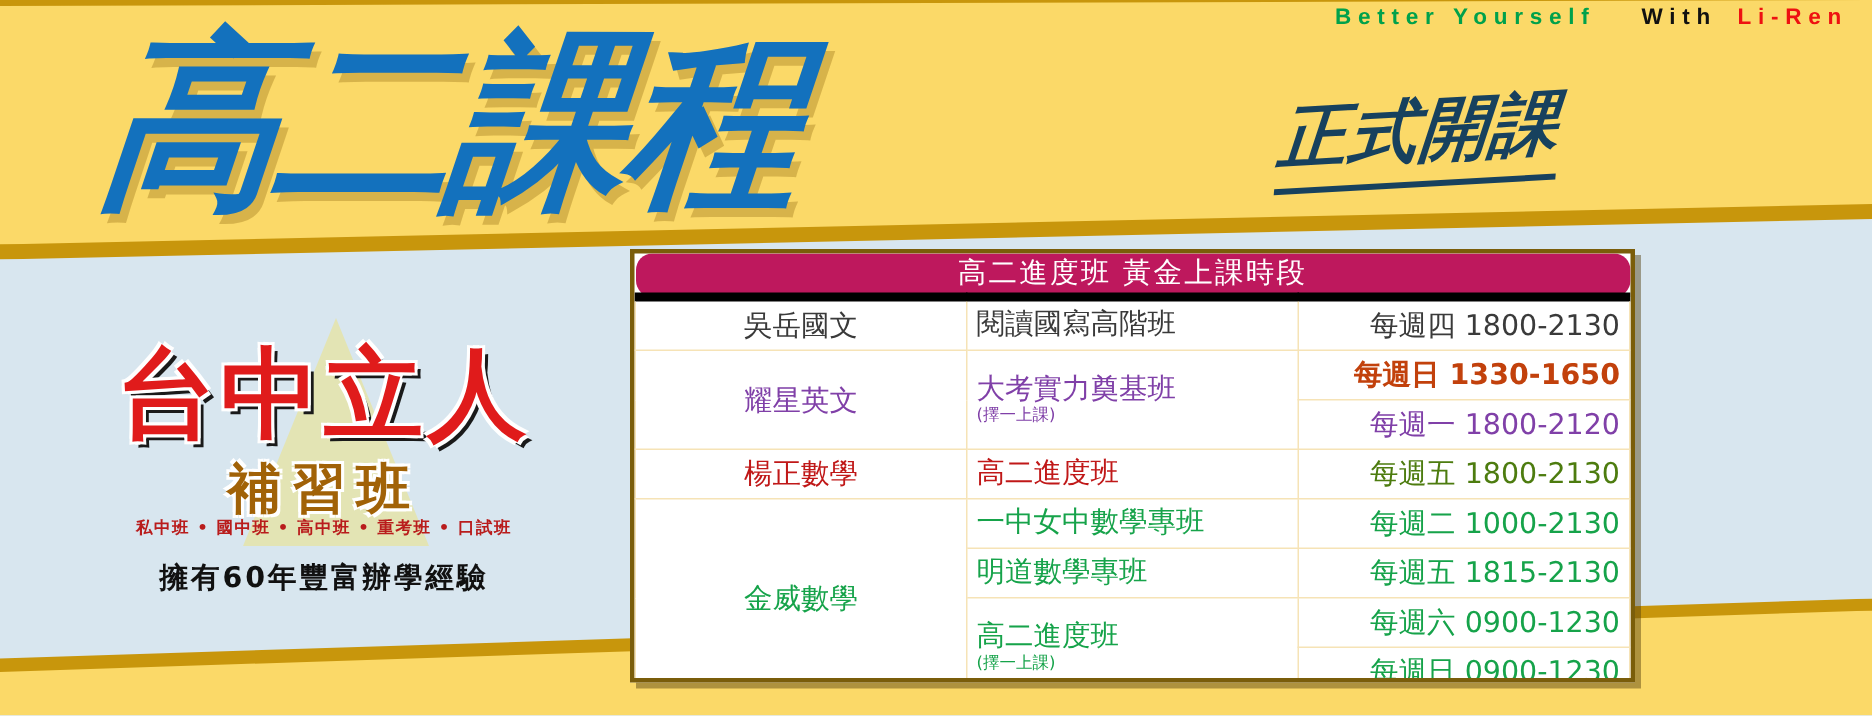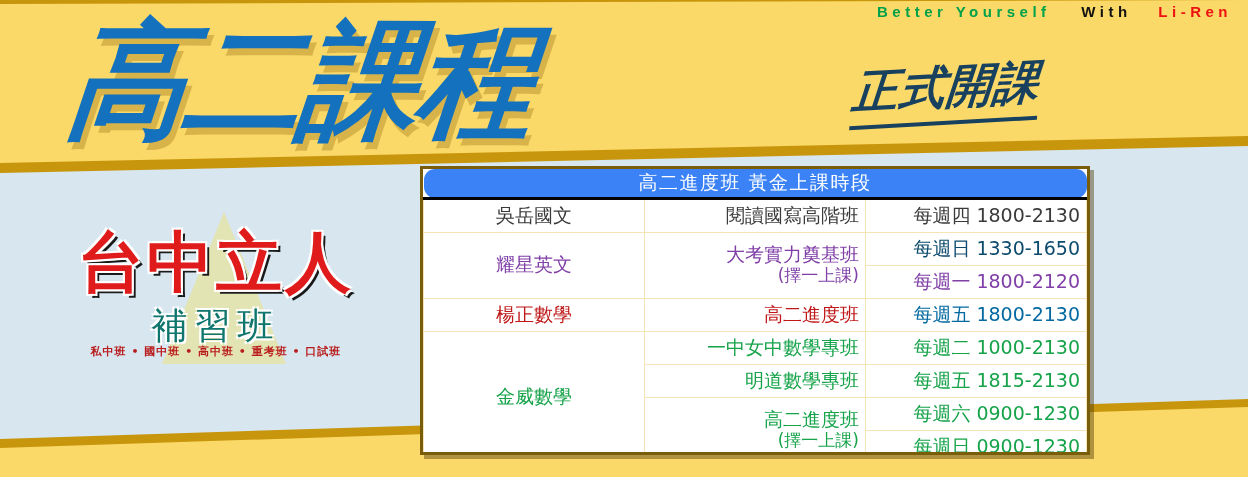--- a/index.html
+++ b/index.html
@@ -47,21 +47,21 @@
     position: absolute; right: 16px; top: 3px;
     z-index: 6;
     font-size: 15px; font-weight: bold;
     letter-spacing: 4.5px;
     white-space: nowrap;
     font-family: "Liberation Sans", sans-serif;
   }
   .tagline span { display: inline-block; }
   .tl-green { color: #00a14b; }
   .tl-black { color: #111111; margin-left: 22px; }
-  .tl-red   { color: #ee1111; margin-left: 18px; }
+  .tl-red   { color: #ee1111; margin-left: 5px; }
 
   
   .headline {
     position: absolute; left: 76px; top: 16px;
     z-index: 6;
     font-family: "DejaVu Serif", "Liberation Serif", serif;
     font-weight: bold;
     font-style: italic;
     font-size: 118px;
     line-height: 1.02;
@@ -115,24 +115,24 @@
     text-shadow:
       -2px -2px 0 #fff,  2px -2px 0 #fff,
       -2px  2px 0 #fff,  2px  2px 0 #fff,
        4px  4px 0 #1a1a1a;
   }
   .logo-sub {
     position: absolute; left: 0; top: 90px;
     width: 344px;
     text-align: center;
     font-family: "DejaVu Sans", "Liberation Sans", sans-serif;
-    font-weight: normal;
+    font-weight: bold;
     font-size: 36px;
     letter-spacing: 7px;
-    color: #0f766e;
+    color: #a16207;
     white-space: nowrap;
     text-shadow:
       -2px -2px 0 #fff,  2px -2px 0 #fff,
       -2px  2px 0 #fff,  2px  2px 0 #fff;
   }
   .logo-tags {
     position: absolute; left: 0; top: 132px;
     width: 344px;
     text-align: center;
     font-family: "DejaVu Sans", "Liberation Sans", sans-serif;
@@ -179,44 +179,44 @@
     border: 3px solid #7a5d0a;
     z-index: 5;
     overflow: hidden;
   }
   table.sched {
     width: 100%;
     border-collapse: collapse;
     table-layout: fixed;
   }
   table.sched th.hdr {
-    background: #3b82f6;
+    background: #be185d;
     color: #ffffff;
     font-family: "DejaVu Sans", "Liberation Sans", sans-serif;
     font-size: 19px;
     font-weight: normal;
     letter-spacing: 1.5px;
     height: 29px;
     text-align: center;
     padding: 0;
-    border-bottom: 3px solid #000000;
+    border-bottom: 6px solid #000000;
     border-radius: 11px;
   }
   table.sched td {
     border: 1px solid #f6e3b6;
     font-family: "DejaVu Sans", "Liberation Sans", sans-serif;
     font-size: 19px;
     padding: 3px 6px;
     vertical-align: middle;
     background: #ffffff;
   }
   td.c-teacher { width: 118px; text-align: center; }
-  td.c-course  { width: 272px; text-align: right; line-height: 1.15; }
+  td.c-course  { width: 272px; text-align: left; line-height: 1.15; }
   td.c-time    { text-align: right; padding-right: 16px; white-space: nowrap; }
-  .course-sub { font-size: 17px; display: block; }
+  .course-sub { font-size: 11px; display: block; }
 </style>
 </head>
 <body>
 
 <div id="stage">
 
   <div class="band-top-stripe"></div>
   <div class="band-top"></div>
   <div class="band-bottom-stripe"></div>
   <div class="band-bottom"></div>
@@ -228,48 +228,49 @@
   </div>
 
   <div class="headline">高二課程</div>
   <div class="subhead">正式開課</div>
 
   <div class="logo-wrap">
     <div class="logo-tri"></div>
     <div class="logo-main">台中立人</div>
     <div class="logo-sub">補習班</div>
     <div class="logo-tags">私中班 • 國中班 • 高中班 • 重考班 • 口試班</div>
+    <div class="logo-exp">擁有60年豐富辦學經驗</div>
   </div>
 
   <div class="table-shadow"></div>
   <div class="table-box">
     <table class="sched">
       <thead>
         <tr>
           <th class="hdr" colspan="3">高二進度班  黃金上課時段</th>
         </tr>
       </thead>
       <tbody id="sched-body">
           <tr>
             <td class="c-teacher" rowspan="1" style="color: rgb(58, 58, 58); margin-top: 24px;">吳岳國文</td>
             <td class="c-course" rowspan="1" style="color: rgb(58, 58, 58);"><span>閱讀國寫高階班</span></td>
             <td class="c-time" style="color: rgb(58, 58, 58);">每週四 1800-2130</td>
           </tr>
           <tr>
             <td class="c-teacher" rowspan="2" style="color: rgb(128, 64, 168);">耀星英文</td>
             <td class="c-course" rowspan="2" style="color: rgb(128, 64, 168);"><span>大考實力奠基班</span><span class="course-sub">(擇一上課)</span></td>
-            <td class="c-time" style="color: #0c4a6e;">每週日 1330-1650</td>
+            <td class="c-time" style="color: #c2410c; font-weight: bold;">每週日 1330-1650</td>
           </tr>
           <tr>
             <td class="c-time" style="color: rgb(128, 64, 168);">每週一 1800-2120</td>
           </tr>
           <tr>
             <td class="c-teacher" rowspan="1" style="color: rgb(192, 24, 24);">楊正數學</td>
             <td class="c-course" rowspan="1" style="color: rgb(192, 24, 24);"><span>高二進度班</span></td>
-            <td class="c-time" style="color: #0369a1;">每週五 1800-2130</td>
+            <td class="c-time" style="color: #4d7c0f;">每週五 1800-2130</td>
           </tr>
           <tr>
             <td class="c-teacher" rowspan="4" style="color: rgb(22, 163, 74);">金威數學</td>
             <td class="c-course" rowspan="1" style="color: rgb(22, 163, 74);"><span>一中女中數學專班</span></td>
             <td class="c-time" style="color: rgb(22, 163, 74);">每週二 1000-2130</td>
           </tr>
           <tr>
             <td class="c-course" rowspan="1" style="color: rgb(22, 163, 74); margin-left: 12px;"><span>明道數學專班</span></td>
             <td class="c-time" style="color: rgb(22, 163, 74);">每週五 1815-2130</td>
           </tr>

